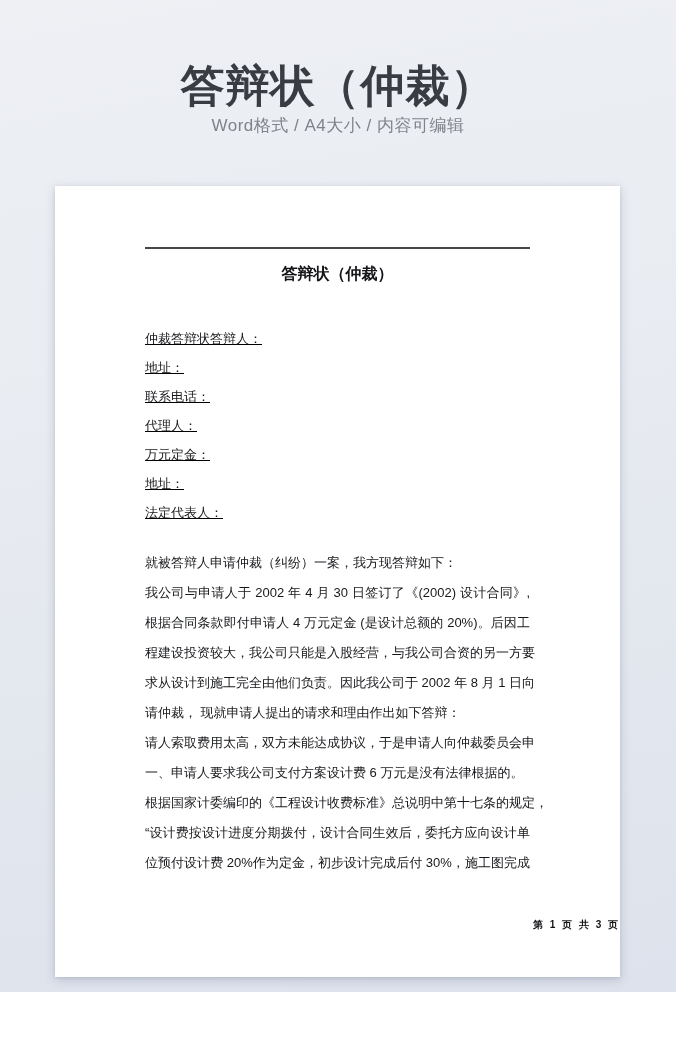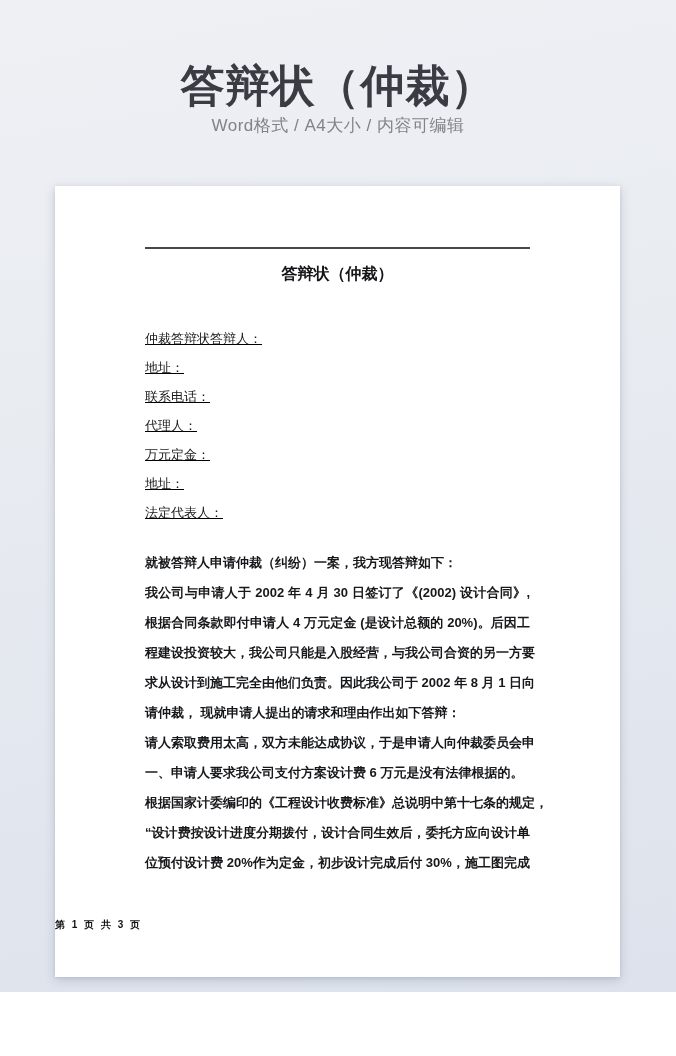--- a/index.html
+++ b/index.html
@@ -69,33 +69,33 @@
     font-weight: 500;
     white-space: nowrap;
   }
   .body-text {
     margin-top: 21px;
   }
   .body-line {
     font-size: 13px;
     line-height: 30px;
     color: #17181b;
-    font-weight: 700;
+    font-weight: 400;
     white-space: nowrap;
   }
   .body-line.full {
     text-align: justify;
     text-align-last: justify;
   }
   .page-footer {
     position: absolute;
     bottom: 45px;
     left: 0;
     right: 0;
-    text-align: left;
+    text-align: right;
     font-size: 10px;
     font-weight: 700;
     color: #111215;
     letter-spacing: 2px;
   }
 </style>
 </head>
 <body>
 
 <div class="page">

